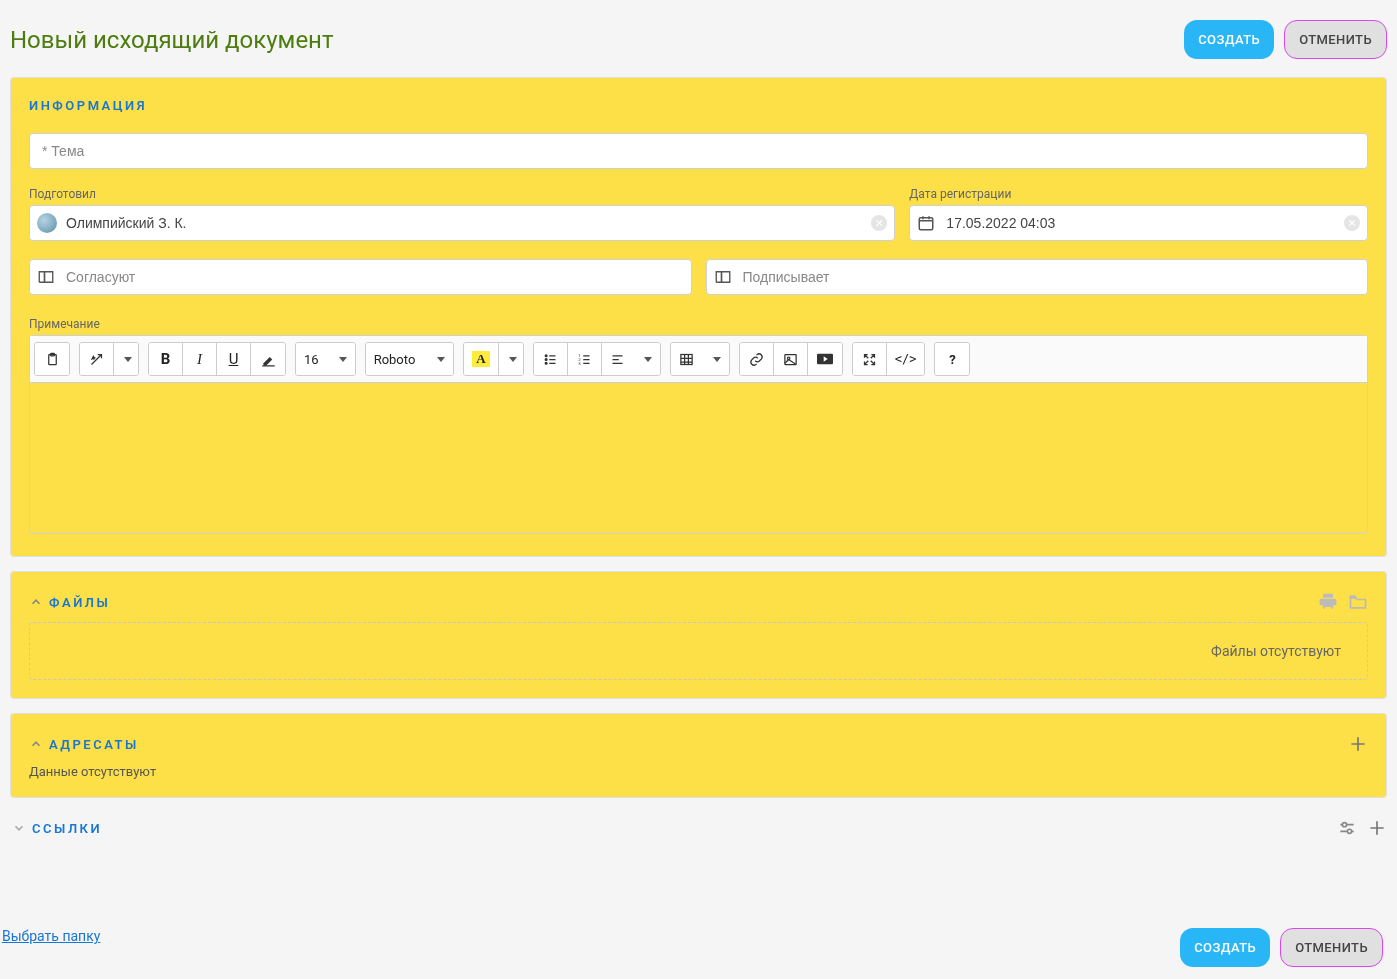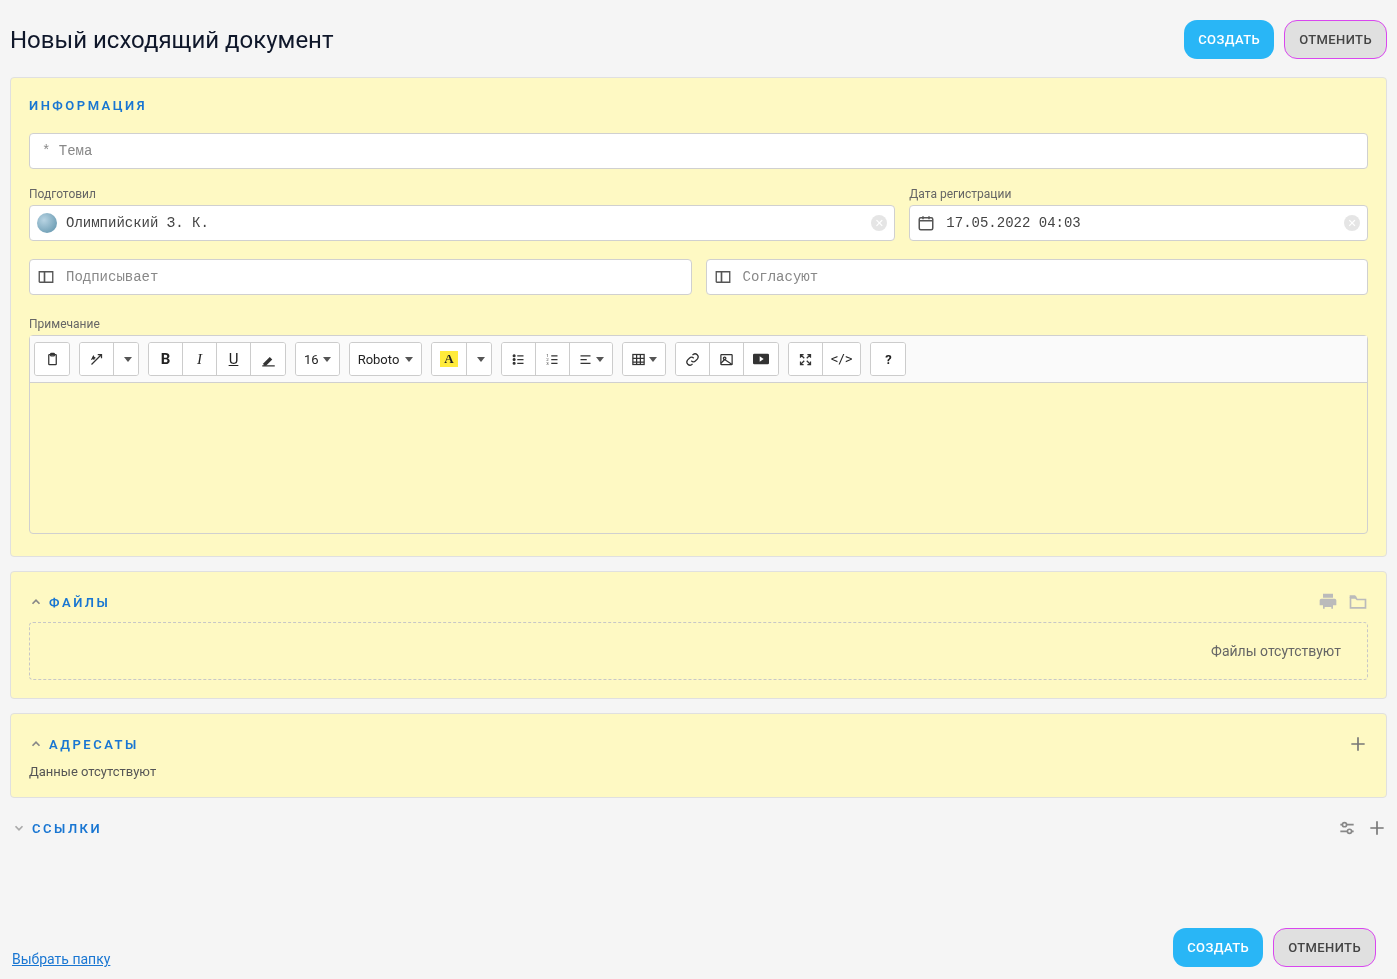--- a/index.html
+++ b/index.html
@@ -15,21 +15,21 @@
 
   .page-header {
     display: flex;
     align-items: center;
     justify-content: space-between;
     padding: 20px 10px 18px 10px;
   }
   .page-title {
     font-size: 24px;
     font-weight: 400;
-    color: #0f172a;
+    color: #4d7c0f;
   }
   .btn {
     border: none;
     border-radius: 13px;
     padding: 11px 14px;
     font-size: 13px;
     font-weight: 500;
     cursor: pointer;
     letter-spacing: .4px;
     font-family: inherit;
@@ -39,21 +39,21 @@
     color: #fff;
   }
   .btn-secondary {
     background: #e0e0e0;
     color: #444;
     border: 1px solid #d946ef;
   }
   .btn-row { display: flex; gap: 10px; }
 
   .card {
-    background: #fef9c3;
+    background: #fde047;
     border: 1px solid #e0e0e0;
     border-radius: 4px;
     margin: 0 10px 14px 10px;
     padding: 20px 18px 22px 18px;
   }
   .card-header {
     display: flex;
     align-items: center;
     justify-content: space-between;
     margin-bottom: 20px;
@@ -70,21 +70,21 @@
   .section-icons { display:flex; gap:10px; color:#999; }
   .section-icons svg, .section-icons .icon { width:20px; height:20px; }
 
   .field-input {
     width: 100%;
     height: 36px;
     border: 1px solid #d0d0d0;
     border-radius: 4px;
     padding: 0 12px;
     font-size: 14px;
-    font-family: Liberation Mono, monospace;
+    font-family: Liberation Sans, sans-serif;
     color:#444;
   }
   .field-input::placeholder { color: #888; }
   .field-label {
     font-size: 12px;
     color: #666;
     margin-bottom: 4px;
     display: block;
   }
   .row { display: flex; gap: 14px; margin-top: 18px; }
@@ -143,21 +143,21 @@
     height: 32px;
     display:flex;
     align-items:center;
     justify-content:center;
     cursor:pointer;
     font-family: inherit;
     font-size: 13px;
     color:#222;
     padding: 0 8px;
   }
-  .rte-btn:last-child { border-right: none; }
+  .rte-btn:last-child { border-right: none; gap: 16px; }
   .rte-btn .caret { margin-left:4px; }
   .rte-area {
     min-height: 150px;
     padding: 10px;
     outline: none;
   }
   .caret {
     display:inline-block;
     width:0;height:0;
     border-left:4px solid transparent;
@@ -182,25 +182,25 @@
     margin: 0 10px 8px 10px;
     padding: 6px 0 6px 2px;
     display:flex;
     align-items:center;
     justify-content: space-between;
   }
   .flat-section .section-title .section-toggle { color:#aaa; }
 
   .bottom-bar {
     position: absolute;
-    left: 0; right: 11px; bottom: 0;
-    padding: 10px 10px 12px 12px;
+    left: 0; right: 4px; bottom: 0;
+    padding: 10px 10px 12px 2px;
     display: flex;
     justify-content: space-between;
-    align-items: flex-end;
+    align-items: flex-start;
     background: #f5f5f5;
   }
   .bottom-bar a {
     color: #1976d2;
     text-decoration: underline;
     font-size: 14px;
   }
 
   svg { display:block; }
 </style>
@@ -250,32 +250,32 @@
 
   <div class="row">
     <div class="col-grow">
       <div class="input-with-icon icon-only">
         <span class="left-icon">
           <svg width="18" height="18" viewBox="0 0 24 24" fill="none" stroke="#555" stroke-width="1.8">
               <path d="M3 19V5h7v14M3 5h18v14H3"></path>
               <path d="M10 5v14"></path>
             </svg>
         </span>
-        <input class="field-input" type="text" placeholder="Подписывает" style="">
+        <input class="field-input" type="text" placeholder="Согласуют" style="">
       </div>
     </div>
     <div class="col-grow">
       <div class="input-with-icon icon-only">
         <span class="left-icon">
           <svg width="18" height="18" viewBox="0 0 24 24" fill="none" stroke="#555" stroke-width="1.8">
               <path d="M3 19V5h7v14M3 5h18v14H3"></path>
               <path d="M10 5v14"></path>
             </svg>
         </span>
-        <input class="field-input" type="text" placeholder="Согласуют" style="">
+        <input class="field-input" type="text" placeholder="Подписывает" style="">
       </div>
     </div>
   </div>
 
   <div style="margin-top:22px">
     <label class="field-label">Примечание</label>
     <div class="rte-wrap">
       <div class="rte-toolbar">
         <div class="rte-group">
           <button class="rte-btn">

